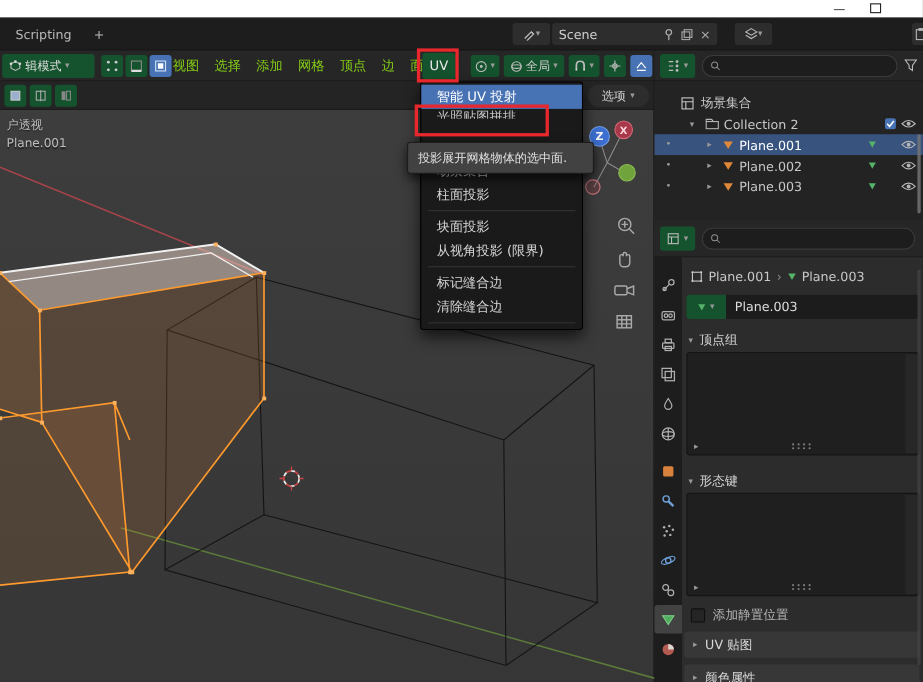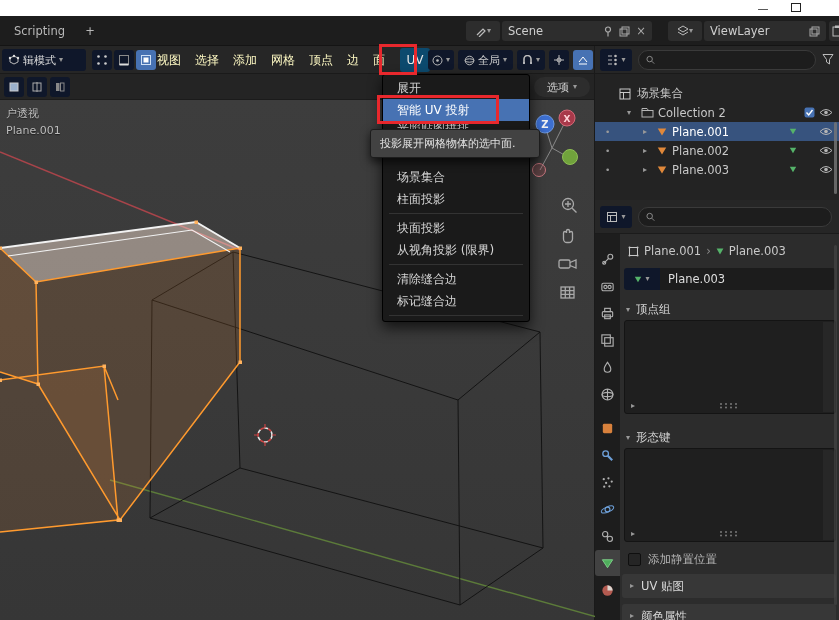--- a/index.html
+++ b/index.html
@@ -1,38 +1,38 @@
 <!DOCTYPE html>
 <html><head>
 <meta charset="utf-8">
 <style>
   *{box-sizing:border-box;margin:0;padding:0}
   body{margin:0;background:#111}
   .root{position:relative;width:839px;height:620px;overflow:hidden;background:#2b2b2b;
         font-family:"DejaVu Sans","Liberation Sans",sans-serif;font-size:12px;color:#d0d0d0}
   .abs{position:absolute}
   .flex{display:flex;align-items:center}
-  .btn{background:#0f172a;border-radius:3px;display:flex;align-items:center;justify-content:center;gap:3px}
+  .btn{background:#14532d;border-radius:3px;display:flex;align-items:center;justify-content:center;gap:3px}
   .caret{font-size:8px;color:#999;line-height:1}
   svg{display:block}
 
   
   .osbar{left:0;top:0;width:839px;height:16px;background:#fff}
   .os-min{left:748px;top:0px;width:30px;height:16px;color:#222;font-size:11px;display:flex;align-items:center;justify-content:center}
   .os-max{left:791px;top:3px;width:10px;height:9px;border:1.5px solid #222}
 
   
   .topbar{left:0;top:16px;width:839px;height:30px;background:#1d1d1d;border-bottom:1px solid #141414}
   .tab{color:#b8b8b8;font-size:11.5px;padding:0 10px;height:30px;display:flex;align-items:center}
   .widget{background:#2d2d2d;border-radius:3px;height:20px;display:flex;align-items:center;font-size:11.5px;color:#cfcfcf}
 
   
   .vph{left:0;top:46px;width:595px;height:28px;background:#262626;border-bottom:1px solid #1a1a1a;border-right:1px solid #1a1a1a}
-  .menu-label{padding:0 7px;color:#fef9c3;font-size:12px;height:26px;display:flex;align-items:center;cursor:default}
-  .uv-btn{left:400px;top:48px;width:30px;height:24px;background:#0c4a6e;border-radius:3px;display:flex;align-items:center;justify-content:center;color:#e8e8e8}
+  .menu-label{padding:0 7px;color:#84cc16;font-size:12px;height:26px;display:flex;align-items:center;cursor:default}
+  .uv-btn{left:384px;top:48px;width:30px;height:24px;background:#14532d;border-radius:3px;display:flex;align-items:center;justify-content:center;color:#e8e8e8}
 
   
   .outh{left:595px;top:46px;width:244px;height:28px;background:#262626;border-bottom:1px solid #1a1a1a}
   .search{background:#1d1d1d;border:1px solid #3a3a3a;border-radius:10px;height:20px;display:flex;align-items:center;padding:0 7px;gap:5px}
   .search input{background:transparent;border:none;outline:none;color:#ccc;width:100%;font-size:11px}
 
   
   .tools{left:0;top:74px;width:595px;height:26px;background:#242424;border-bottom:1px solid #1b1b1b;border-right:1px solid #1a1a1a}
   .opt-btn{left:534px;top:77px;width:56px;height:20px;background:#2d2d2d;border-radius:10px;font-size:11px;color:#d5d5d5;display:flex;align-items:center;justify-content:center;gap:4px}
 
@@ -106,27 +106,20 @@
         <rect x="3" y="1" width="7" height="7" fill="none" stroke="#aaa"></rect>
       </svg>
     <span style="color:#aaa">×</span>
   </div>
   <div class="abs widget" style="left:668px;top:21px;width:34px;justify-content:center">
     <svg width="12" height="12" viewBox="0 0 12 12">
         <path d="M6 1 L11 4 L6 7 L1 4 Z" fill="none" stroke="#bbb"></path>
         <path d="M1 7 L6 10 L11 7" fill="none" stroke="#bbb"></path>
       </svg>
     <span class="caret">▾</span>
-  </div>
-  <div class="abs widget" style="left:704px;top:21px;width:122px;padding:0 6px;gap:6px">
-    <span style="flex:1">ViewLayer</span>
-    <svg width="11" height="11" viewBox="0 0 11 11">
-        <rect x="1" y="3" width="7" height="7" fill="none" stroke="#aaa"></rect>
-        <rect x="3" y="1" width="7" height="7" fill="none" stroke="#aaa"></rect>
-      </svg>
   </div>
   <div class="abs widget" style="left:829px;top:21px;width:16px;justify-content:center">
     <svg width="10" height="12" viewBox="0 0 10 12">
         <rect x="1" y="2" width="8" height="9" fill="none" stroke="#bbb"></rect>
         <rect x="3" y="0.5" width="4" height="2.5" fill="#bbb"></rect>
       </svg>
   </div>
 
   <div class="abs vph"></div>
   <div class="abs btn" style="left:2px;top:49px;width:84px;height:22px;justify-content:flex-start;padding:0 6px">
@@ -342,32 +335,31 @@
           <rect x="561" y="187" width="13" height="11"></rect>
             <path d="M565.3 187 V198 M569.6 187 V198 M561 190.7 H574 M561 194.4 H574"></path>
         </g>
       </g>
     </svg>
     <div class="abs vp-label" style="left:6px;top:6px">户透视</div>
     <div class="abs vp-label" style="left:6px;top:24px">Plane.001</div>
   </div>
 
   <div class="abs uv-menu" id="uv-menu">
-      <div class="menu-item">展开</div>
       <div class="menu-item highlight">智能 UV 投射</div>
       <div class="menu-item partial">光照贴图拼排</div>
       <div class="menu-gap"></div>
       <div class="menu-item">场景集合</div>
       <div class="menu-item">柱面投影</div>
       <div class="menu-sep"></div>
       <div class="menu-item">块面投影</div>
       <div class="menu-item">从视角投影 (限界)</div>
       <div class="menu-sep"></div>
+      <div class="menu-item">标记缝合边</div>
       <div class="menu-item">清除缝合边</div>
-      <div class="menu-item">标记缝合边</div>
       <div class="menu-sep"></div>
     </div>
   <div class="abs tooltip">投影展开网格物体的选中面.</div>
 
   <div class="abs ann" style="left:379px;top:44px;width:38px;height:31px"></div>
   <div class="abs ann" style="left:377px;top:95px;width:122px;height:29px"></div>
 
   <div class="abs outliner" id="outliner-body" style="padding-top:10px">
       <div class="o-row">
         <span class="o-it" style="left:24px">

